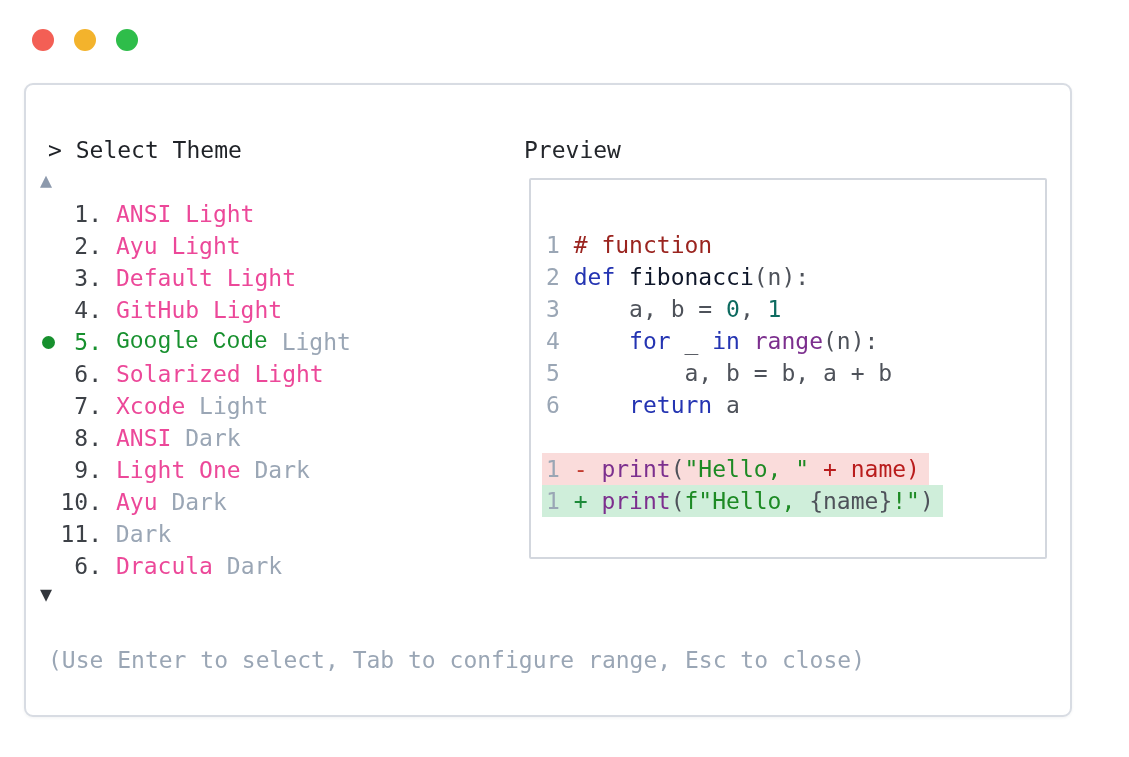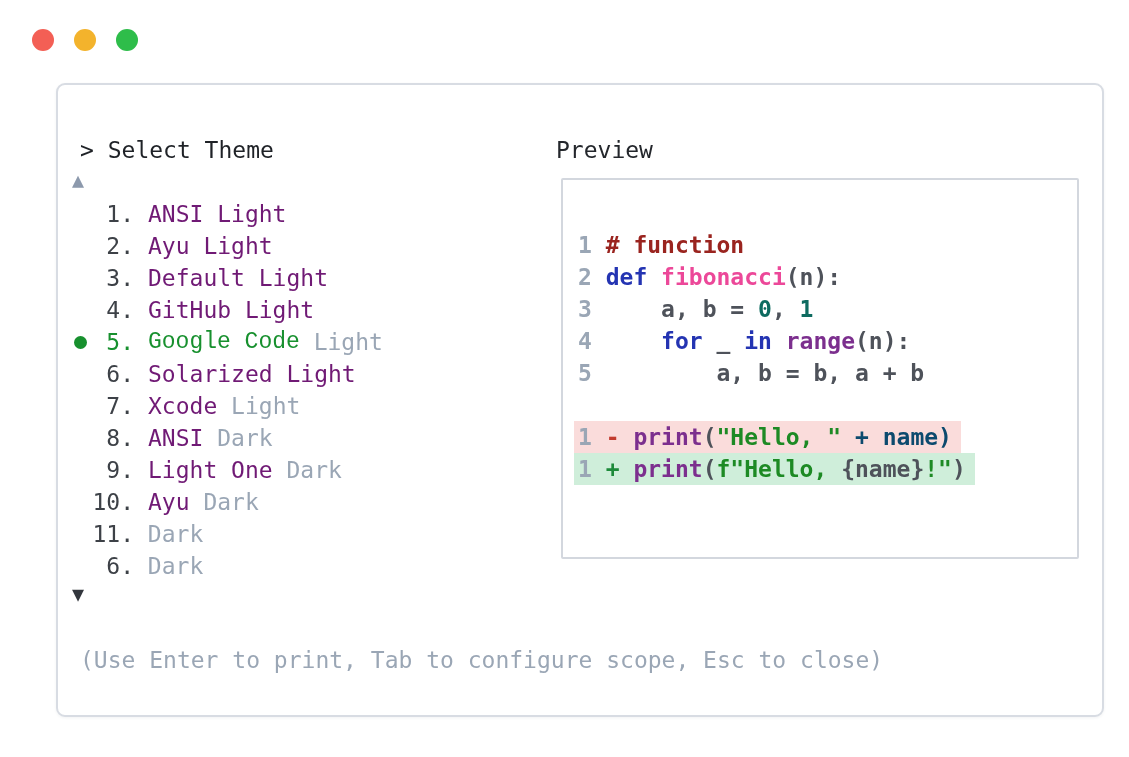--- a/index.html
+++ b/index.html
@@ -6,44 +6,44 @@
   body{
     width:1129px;height:757px;background:#ffffff;position:relative;overflow:hidden;
     font-family:"DejaVu Sans Mono","Liberation Mono",monospace;
   }
   
   .lights{position:absolute;left:32px;top:29px;display:flex;gap:20px;}
   .light{width:22px;height:22px;border-radius:50%;display:inline-block;}
 
   
   .panel{
-    position:absolute;left:56px;top:83px;width:1048px;height:634px;
+    position:absolute;left:24px;top:83px;width:1048px;height:634px;
     background:#ffffff;border:2px solid #d8dce3;border-radius:9px;
     box-shadow:0 1px 3px rgba(40,50,70,0.06);box-sizing:border-box;
   }
   .mono{font-size:23px;line-height:32px;white-space:pre;}
 
   .prompt{position:absolute;left:22px;top:49px;color:#1f2227;}
   .scroll-up{position:absolute;left:14px;top:79px;width:26px;font-size:20px;line-height:32px;color:#8c99ac;cursor:pointer;}
   .scroll-down{position:absolute;left:14px;top:493px;width:26px;font-size:20px;line-height:32px;color:#33373d;cursor:pointer;}
 
   .theme-list{position:absolute;left:14px;top:113px;}
   .row{display:flex;height:32px;line-height:32px;font-size:23px;white-space:pre;cursor:pointer;}
   .dot-cell{width:20px;display:flex;align-items:center;}
   .dot{width:13px;height:13px;border-radius:50%;margin-left:2px;}
   .num{width:42px;text-align:right;color:#3d4147;}
-  .nm{padding-left:14px;color:#701a75;}
+  .nm{padding-left:14px;color:#ec4899;}
   .sfx{color:#9aa6b5;}
 
   .help{position:absolute;left:22px;top:559px;color:#9aa6b5;}
 
   .preview-title{position:absolute;left:498px;top:49px;color:#24272c;}
   .preview-box{
     position:absolute;left:503px;top:93px;width:518px;height:381px;
-    border:2px solid #d3d7de;border-radius:2px;background:#ffffff;box-sizing:border-box;font-weight:bold;
+    border:2px solid #d3d7de;border-radius:2px;background:#ffffff;box-sizing:border-box;
   }
   .code{position:absolute;left:15px;top:49px;font-size:23px;line-height:32px;}
   .cl{height:32px;white-space:pre;width:max-content;}
   .cl.hl{padding:0 9px 0 4px;margin-left:-4px;}
 </style>
 </head>
 <body>
 
 <div class="lights">
   <span class="light" style="background: rgb(243, 95, 85);"></span>
@@ -59,31 +59,32 @@
       <div class="row"><span class="dot-cell"></span><span class="num">2.</span><span class="nm">Ayu Light</span></div>
       <div class="row"><span class="dot-cell"></span><span class="num">3.</span><span class="nm">Default Light</span></div>
       <div class="row"><span class="dot-cell"></span><span class="num">4.</span><span class="nm">GitHub Light</span></div>
       <div class="row"><span class="dot-cell"><span class="dot" style="background: rgb(23, 144, 46);"></span></span><span class="num" style="color: rgb(23, 144, 46);">5.</span><span class="nm" style="color: rgb(23, 144, 46); font-family: Liberation Mono, monospace;">Google Code</span><span class="sfx"> Light</span></div>
       <div class="row"><span class="dot-cell"></span><span class="num">6.</span><span class="nm">Solarized Light</span></div>
       <div class="row"><span class="dot-cell"></span><span class="num">7.</span><span class="nm">Xcode</span><span class="sfx"> Light</span></div>
       <div class="row"><span class="dot-cell"></span><span class="num">8.</span><span class="nm">ANSI</span><span class="sfx"> Dark</span></div>
       <div class="row"><span class="dot-cell"></span><span class="num">9.</span><span class="nm">Light One</span><span class="sfx"> Dark</span></div>
       <div class="row"><span class="dot-cell"></span><span class="num">10.</span><span class="nm">Ayu</span><span class="sfx"> Dark</span></div>
       <div class="row"><span class="dot-cell"></span><span class="num">11.</span><span class="sfx"> Dark</span></div>
-      <div class="row"><span class="dot-cell"></span><span class="num">6.</span><span class="sfx"> Dark</span></div>
+      <div class="row"><span class="dot-cell"></span><span class="num">6.</span><span class="nm">Dracula</span><span class="sfx"> Dark</span></div>
     </div>
   <div class="scroll-down">▼</div>
-  <div class="help mono">(Use Enter to print, Tab to configure scope, Esc to close)</div>
+  <div class="help mono">(Use Enter to select, Tab to configure range, Esc to close)</div>
 
   <div class="preview-title mono">Preview</div>
   <div class="preview-box">
     <div class="code">
         <div class="cl"><span style="color: rgb(154, 166, 181);">1 </span><span style="color: rgb(154, 36, 31);"># function</span></div>
-        <div class="cl"><span style="color: rgb(154, 166, 181);">2 </span><span style="color: rgb(36, 52, 178);">def</span><span style="color: rgb(78, 82, 90);"> </span><span style="color: #ec4899;">fibonacci</span><span style="color: rgb(78, 82, 90);">(n):</span></div>
+        <div class="cl"><span style="color: rgb(154, 166, 181);">2 </span><span style="color: rgb(36, 52, 178);">def</span><span style="color: rgb(78, 82, 90);"> </span><span style="color: #0f172a;">fibonacci</span><span style="color: rgb(78, 82, 90);">(n):</span></div>
         <div class="cl"><span style="color: rgb(154, 166, 181);">3 </span><span style="color: rgb(78, 82, 90);">    a, b = </span><span style="color: rgb(14, 107, 96);">0</span><span style="color: rgb(78, 82, 90);">, </span><span style="color: rgb(14, 107, 96);">1</span></div>
         <div class="cl"><span style="color: rgb(154, 166, 181);">4 </span><span style="color: rgb(78, 82, 90);">    </span><span style="color: rgb(36, 52, 178);">for</span><span style="color: rgb(78, 82, 90);"> _ </span><span style="color: rgb(36, 52, 178);">in</span><span style="color: rgb(78, 82, 90);"> </span><span style="color: rgb(124, 47, 142);">range</span><span style="color: rgb(78, 82, 90);">(n):</span></div>
         <div class="cl"><span style="color: rgb(154, 166, 181);">5 </span><span style="color: rgb(78, 82, 90);">        a, b = b, a + b</span></div>
+        <div class="cl"><span style="color: rgb(154, 166, 181);">6 </span><span style="color: rgb(78, 82, 90);">    </span><span style="color: rgb(36, 52, 178);">return</span><span style="color: rgb(78, 82, 90);"> a</span></div>
         <div class="cl"></div>
-        <div class="cl hl" style="background: rgb(250, 220, 219);"><span style="color: rgb(154, 166, 181);">1 </span><span style="color: rgb(194, 59, 46);">- </span><span style="color: rgb(124, 47, 142);">print</span><span style="color: rgb(78, 82, 90);">(</span><span style="color: rgb(29, 138, 36);">"Hello, "</span><span style="color: #0c4a6e;"> + name)</span></div>
+        <div class="cl hl" style="background: rgb(250, 220, 219);"><span style="color: rgb(154, 166, 181);">1 </span><span style="color: rgb(194, 59, 46);">- </span><span style="color: rgb(124, 47, 142);">print</span><span style="color: rgb(78, 82, 90);">(</span><span style="color: rgb(29, 138, 36);">"Hello, "</span><span style="color: #b91c1c;"> + name)</span></div>
         <div class="cl hl" style="background: rgb(207, 238, 218);"><span style="color: rgb(154, 166, 181);">1 </span><span style="color: rgb(29, 138, 58);">+ </span><span style="color: rgb(124, 47, 142);">print</span><span style="color: rgb(78, 82, 90);">(</span><span style="color: rgb(29, 138, 36);">f"Hello, </span><span style="color: rgb(78, 82, 90);">{name}</span><span style="color: rgb(29, 138, 36);">!"</span><span style="color: rgb(78, 82, 90);">)</span></div>
       </div>
   </div>
 </div>
 
 </body></html>

